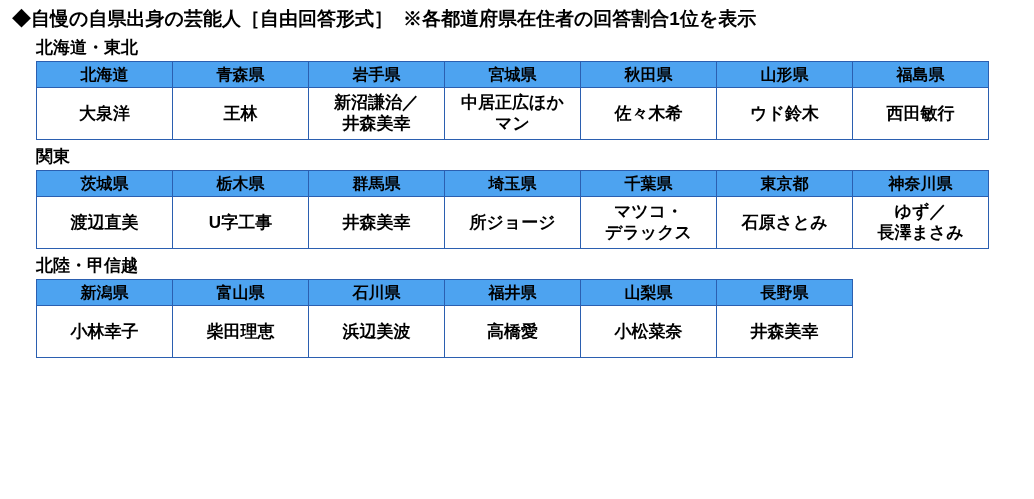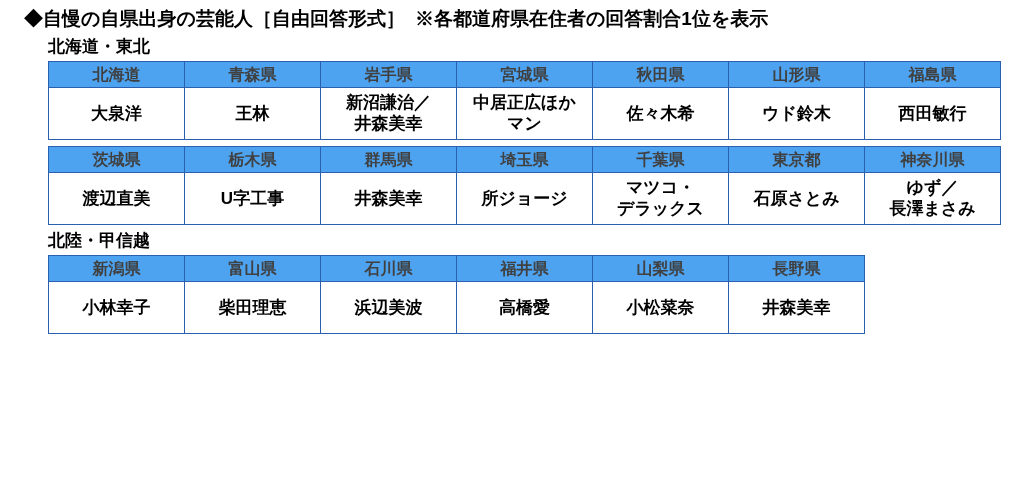--- a/index.html
+++ b/index.html
@@ -12,21 +12,21 @@
     background: #ffffff;
     font-family: "Liberation Sans", sans-serif;
     color: #000000;
     overflow: hidden;
   }
   .page {
     position: relative;
     width: 1034px;
     height: 499px;
     box-sizing: border-box;
-    padding: 8px 10px 0 22px;
+    padding: 8px 10px 0 10px;
   }
   .main-title {
     font-size: 19px;
     font-weight: bold;
     letter-spacing: 0px;
     white-space: nowrap;
     margin: 0 0 6px 2px;
     line-height: 1.2;
   }
   .main-title .note {
@@ -34,37 +34,36 @@
     margin-left: 10px;
   }
   .section {
     margin: 0 0 6px 0;
   }
   .section-title {
     font-size: 17px;
     font-weight: bold;
     margin: 0 0 2px 26px;
     line-height: 1.3;
-    font-family: Liberation Mono, monospace;
   }
   table.grid {
     border-collapse: collapse;
     table-layout: fixed;
     margin-left: 26px;
   }
   table.grid th, table.grid td {
     border: 1px solid #2b5fb0;
     text-align: center;
     vertical-align: middle;
     padding: 0 2px;
     box-sizing: border-box;
   }
   table.grid th {
     background: #4da3f0;
-    color: #404040;
+    color: #000000;
     font-size: 16px;
     font-weight: bold;
     height: 26px;
     line-height: 1.1;
   }
   table.grid td {
     background: #ffffff;
     font-size: 17px;
     font-weight: bold;
     height: 52px;
@@ -132,20 +131,21 @@
             </td>
           <td>
               <span class="l2">西田敏行</span>
             </td>
         </tr>
       </tbody>
     </table>
   </div>
 
   <div class="section sec-kanto">
+    <div class="section-title">関東</div>
     <table class="grid">
       <thead>
         <tr>
           <th>茨城県</th>
           <th>栃木県</th>
           <th>群馬県</th>
           <th>埼玉県</th>
           <th>千葉県</th>
           <th>東京都</th>
           <th>神奈川県</th>

